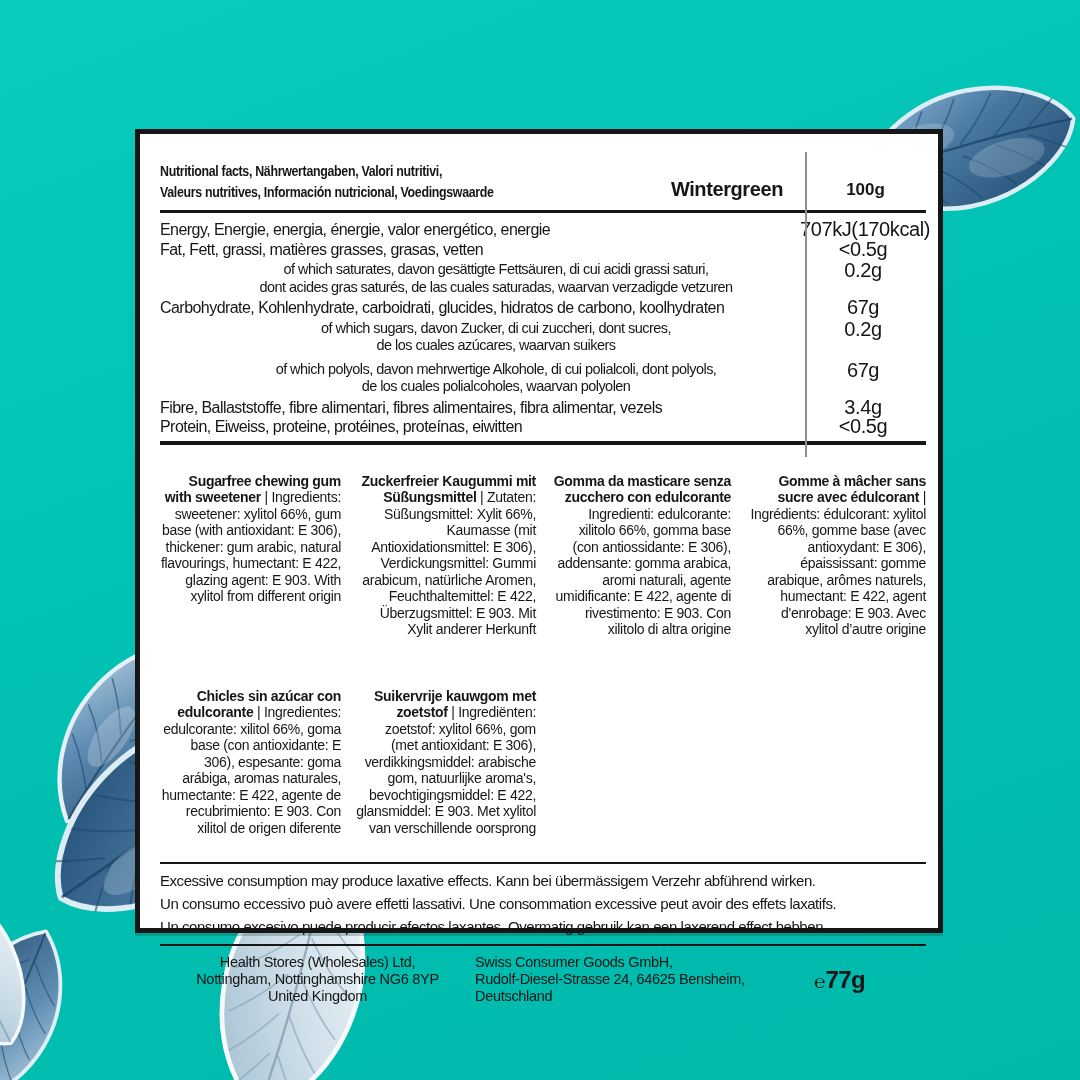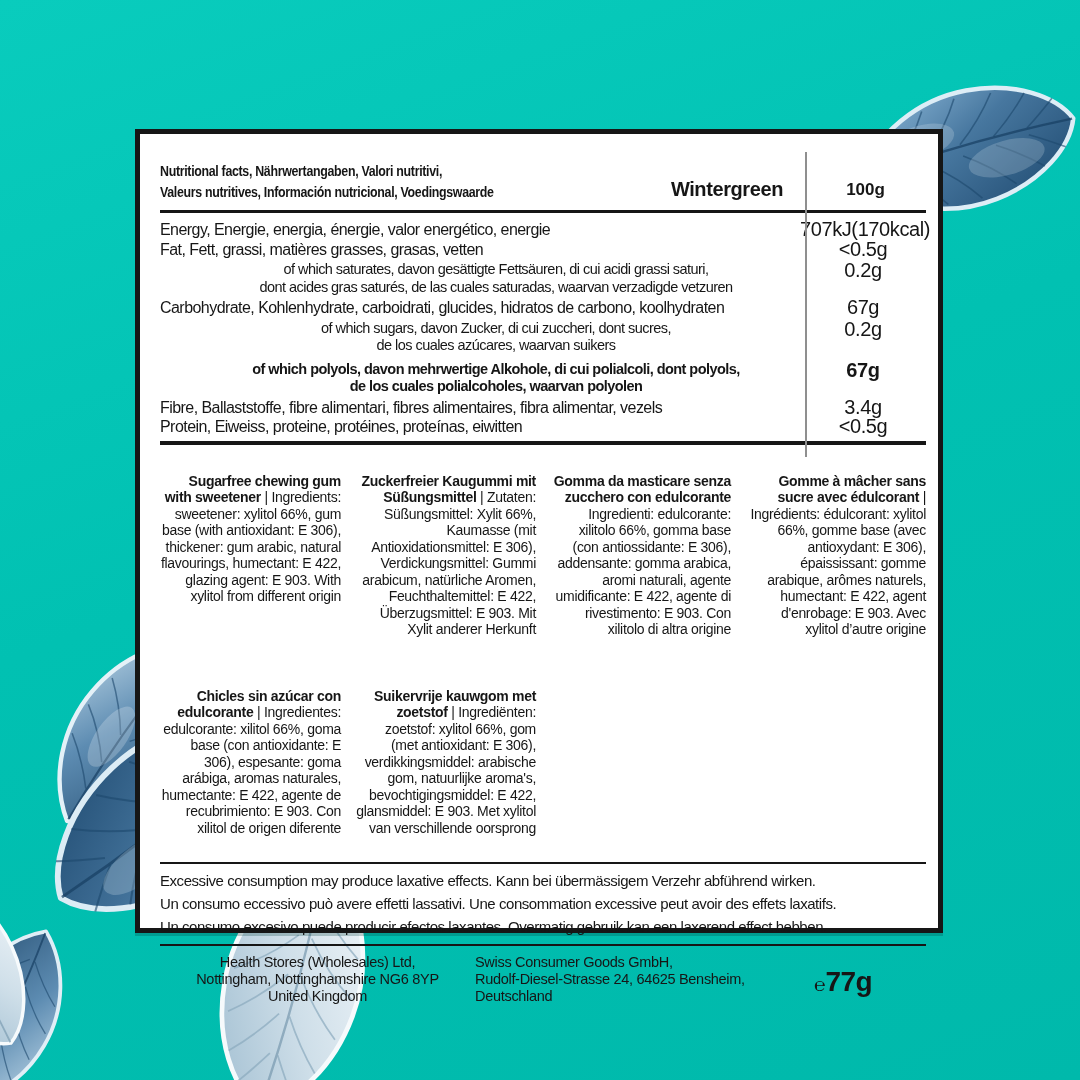--- a/index.html
+++ b/index.html
@@ -28,36 +28,36 @@
   .hr-thin{height:2px;}
   
   .vdiv{position:absolute;left:665px;top:18px;width:2px;height:305px;background:#8f8f8f;}
   
   .ntable{margin-top:7px;}
   .nrow{display:flex;align-items:flex-start;margin:0 0;}
   .nrow .nlabel{flex:0 0 640px;font-size:16px;line-height:19.5px;letter-spacing:-0.55px;}
   .nrow .nvalue{flex:1;text-align:center;font-size:20px;line-height:19.5px;letter-spacing:-0.4px;}
   .nrow.sub{margin:2px 0;}
   .nrow.sub .nlabel{font-size:14.5px;line-height:17.5px;padding-left:32px;box-sizing:border-box;text-align:center;}
-  .nrow.gap{margin-top:6px;font-weight:bold;}
+  .nrow.gap{margin-top:6px;}
   
   .ingredients{display:grid;grid-template-columns:repeat(4,1fr);column-gap:14px;row-gap:22px;margin-top:14px;text-align:right;}
   .ing{font-size:14px;line-height:16.5px;letter-spacing:-0.3px;}
   .ing .ing-title{font-weight:bold;}
   
   .warning{font-size:15px;line-height:23px;letter-spacing:-0.45px;margin:5px 0 6px 0;}
   .hr3{margin-top:12px;}
   
   .footer{display:flex;margin-top:8px;}
   .addr{font-size:14.5px;line-height:17px;letter-spacing:-0.3px;}
   .addr-uk{width:315px;text-align:center;}
   .addr-de{flex:1;}
   .weight{width:112px;text-align:left;margin-top:12px;white-space:nowrap;}
   .weight .esym{font-size:19px;font-weight:normal;}
-  .weight .wval{font-size:28px;font-weight:bold;letter-spacing:-0.5px;}
+  .weight .wval{font-size:24px;font-weight:bold;letter-spacing:-0.5px;}
 </style>
 </head>
 <body>
 
 <svg class="leaves" width="1080" height="1080" viewBox="0 0 1080 1080" aria-hidden="true">
   <defs>
     <linearGradient id="gSteel" x1="0" y1="0" x2="1" y2="1">
       <stop offset="0" stop-color="#8db8d8"></stop>
       <stop offset="0.45" stop-color="#47779f"></stop>
       <stop offset="1" stop-color="#1f4a70"></stop>

